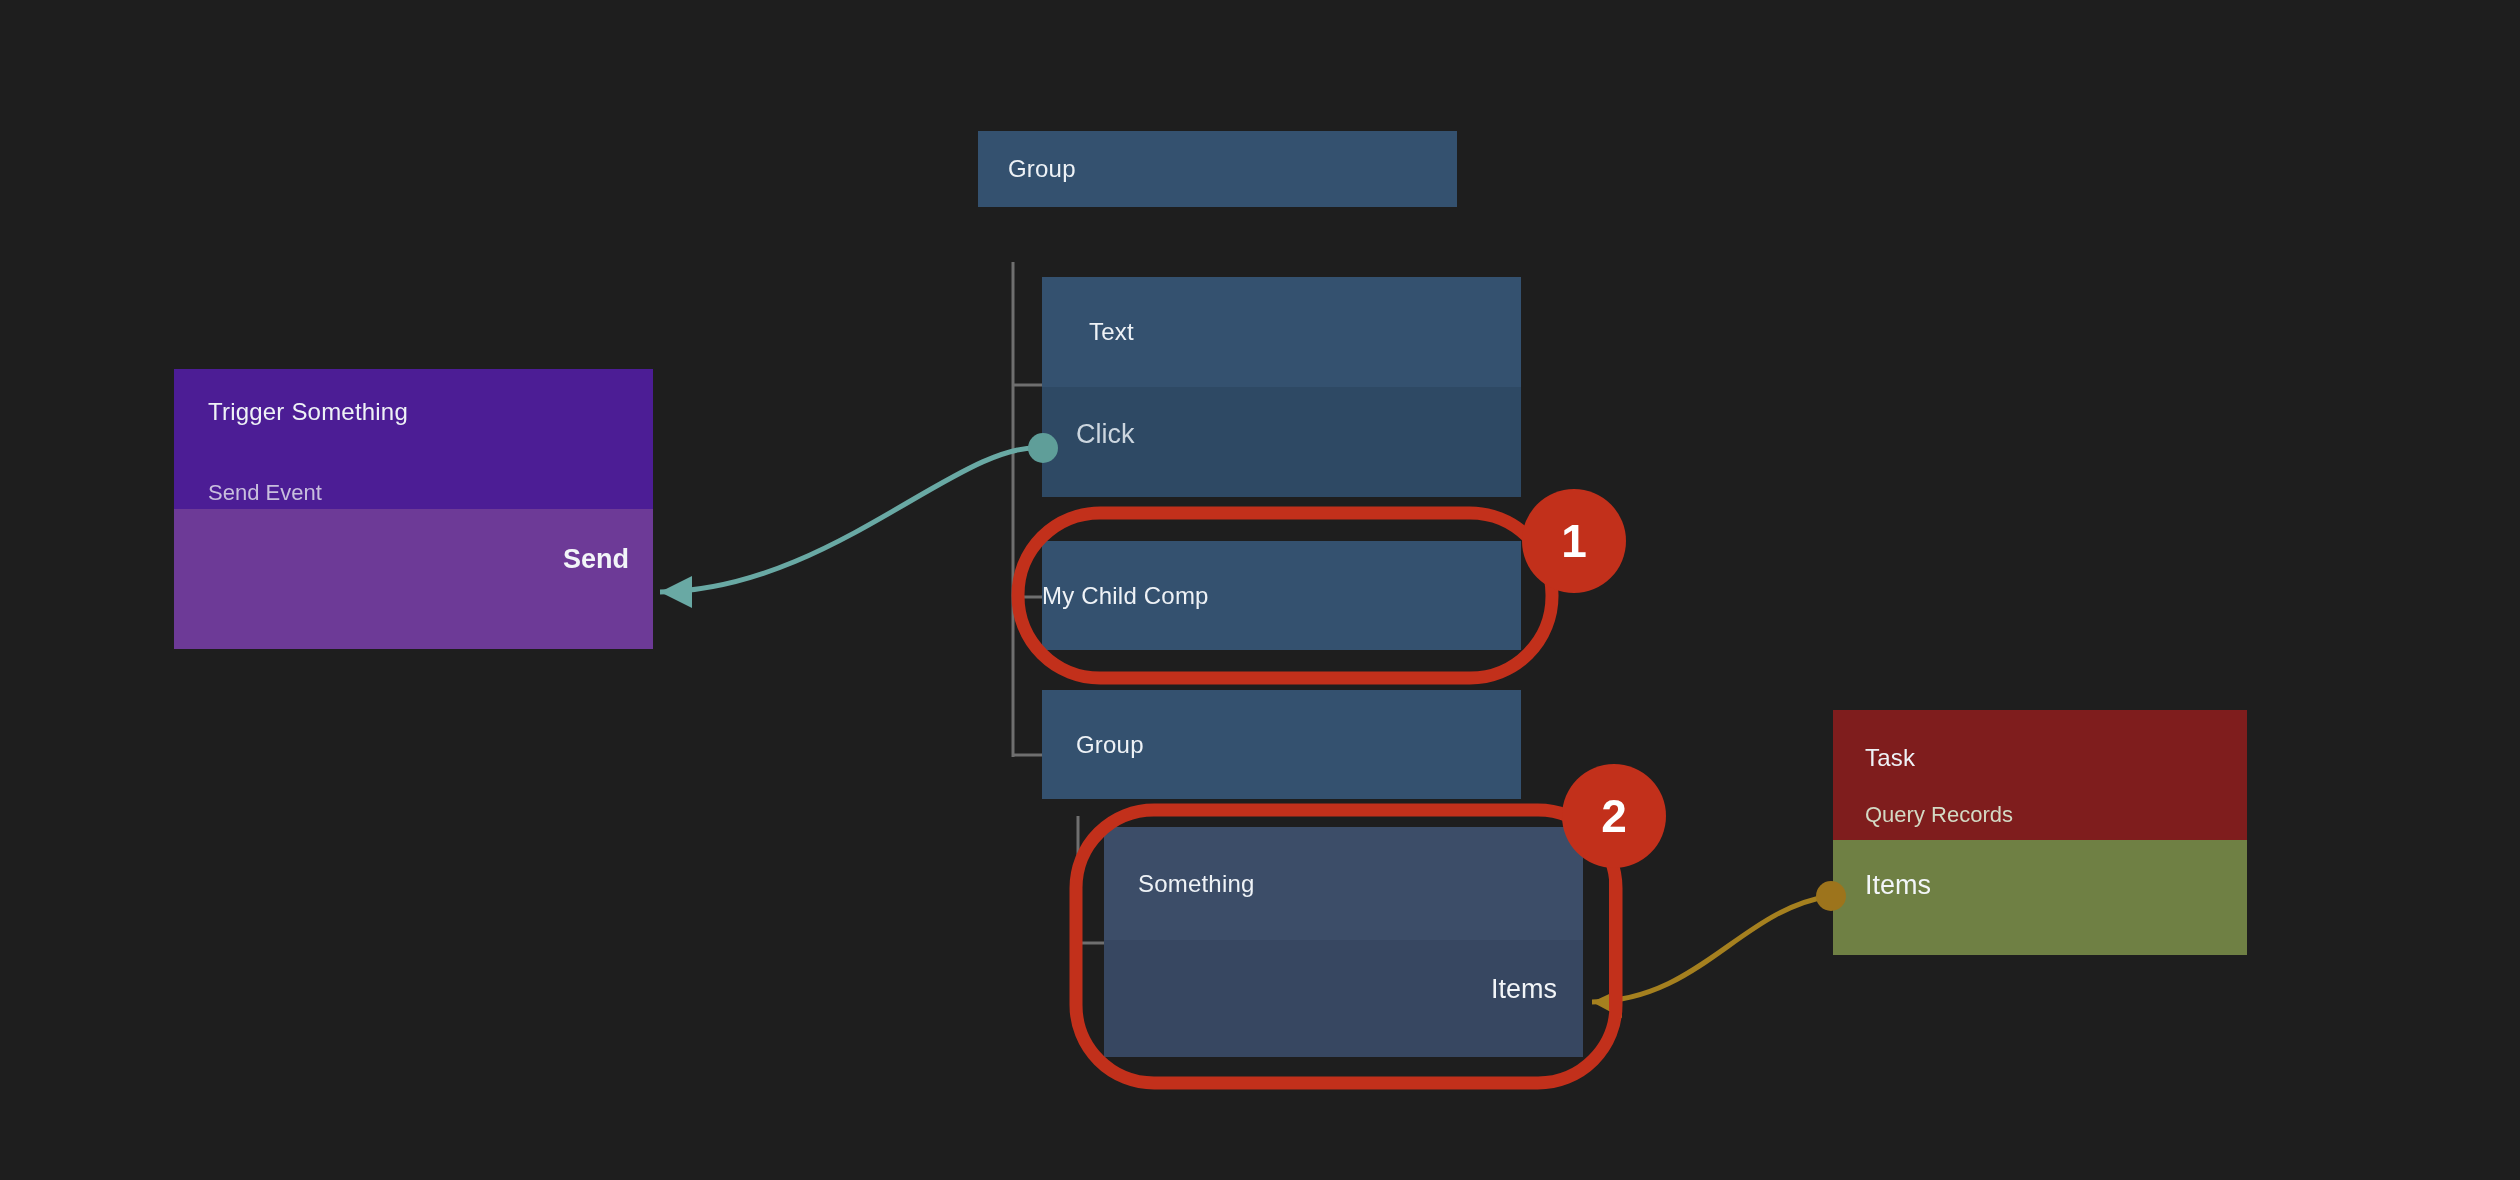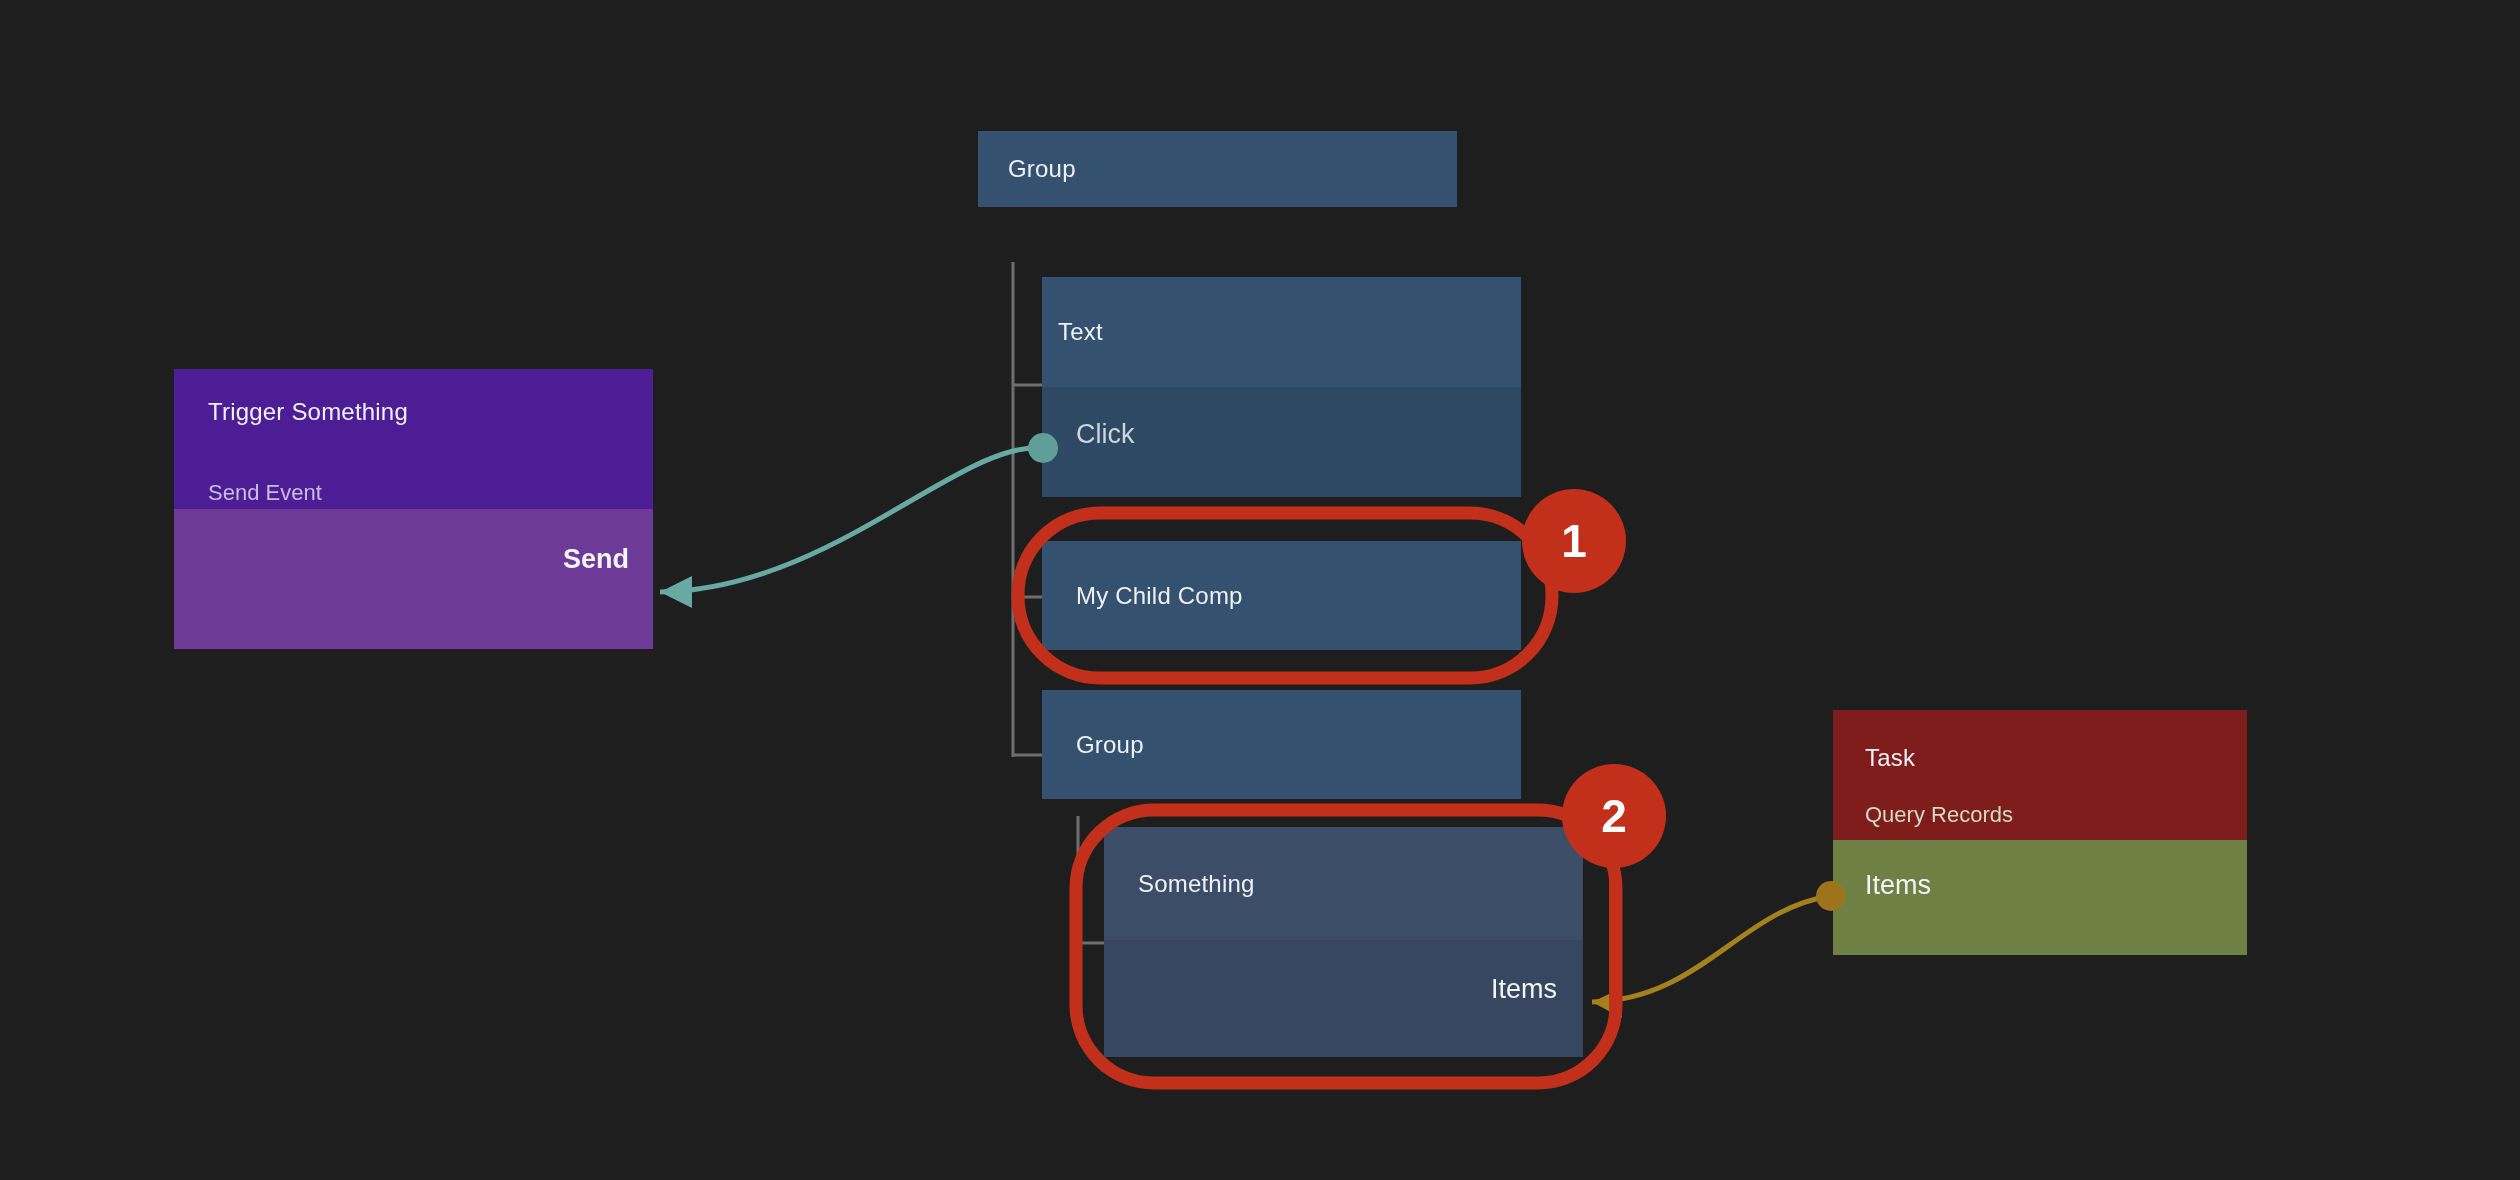--- a/index.html
+++ b/index.html
@@ -140,32 +140,32 @@
     </div>
   </div>
 
   <div class="node blue" style="left:978px; top:131px; width:479px; height:76px;">
     <div class="node-header" style="height:76px; padding-left:30px;">
       <div class="node-title">Group</div>
     </div>
   </div>
 
   <div class="node blue" style="left:1042px; top:277px; width:479px; height:220px;">
-    <div class="node-header" style="height:110px; padding-left:16px;">
+    <div class="node-header" style="height:110px; padding-left:47px;">
       <div class="node-title">Text</div>
     </div>
     <div class="node-body" style="height:110px;">
       <div class="port-row" style="left:34px; top:32px;">
         <span class="port-label muted">Click</span>
       </div>
     </div>
   </div>
 
   <div class="node blue" style="left:1042px; top:541px; width:479px; height:109px;">
-    <div class="node-header" style="height:109px; padding-left:34px;">
+    <div class="node-header" style="height:109px; ">
       <div class="node-title">My Child Comp</div>
     </div>
   </div>
 
   <div class="node blue" style="left:1042px; top:690px; width:479px; height:109px;">
     <div class="node-header" style="height:109px; padding-left:34px;">
       <div class="node-title">Group</div>
     </div>
   </div>
 

